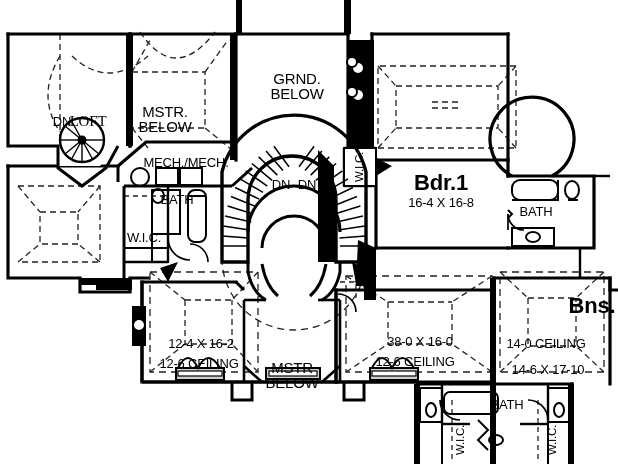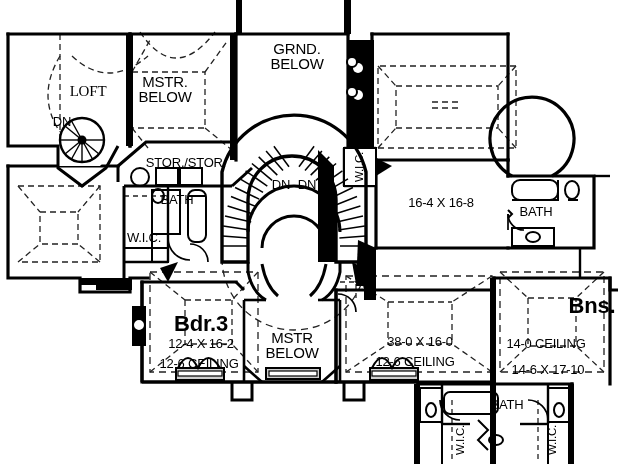--- a/index.html
+++ b/index.html
@@ -32,20 +32,21 @@
     transform: translate(-50%, -50%);
     letter-spacing: -0.2px;
   }
   .lbl-room-big {
     font-size: 22px;
     font-weight: 700;
   }
   .lbl-room-med {
     font-size: 15px;
     font-weight: 400;
+    margin-top: 30px;
   }
   .lbl-dim {
     font-size: 13px;
     font-weight: 400;
   }
   .lbl-small {
     font-size: 13px;
     font-weight: 400;
   }
   .lbl-tiny {
@@ -398,45 +399,45 @@
   <div class="lbl lbl-room-med lbl-two" style="left:165px; top:89px;">
     <div>MSTR.</div>
     <div>BELOW</div>
   </div>
 
   <div class="lbl lbl-room-med lbl-two" style="left:297px; top:56px;">
     <div>GRND.</div>
     <div>BELOW</div>
   </div>
 
-  <div class="lbl lbl-small" style="left:186px; top:163px;">STOR./STOR.</div>
+  <div class="lbl lbl-small" style="left:186px; top:163px;">MECH./MECH.</div>
 
   <div class="lbl lbl-small" style="left:177px; top:200px;">BATH</div>
 
   <div class="lbl lbl-small" style="left:144px; top:238px;">W.I.C.</div>
 
   <div class="lbl lbl-tiny lbl-vert" style="left:360px; top:167px;">W.I.C.</div>
 
   <div class="lbl lbl-small" style="left:62px; top:122px;">DN</div>
 
   <div class="lbl lbl-small" style="left:281px; top:185px;">DN</div>
 
   <div class="lbl lbl-small" style="left:307px; top:185px;">DN</div>
 
 
   <div class="lbl lbl-room-med lbl-two" style="left:292px; top:345px;">
     <div>MSTR</div>
     <div>BELOW</div>
   </div>
 
+  <div class="lbl lbl-room-big" style="left:441px; top:183px;">Bdr.1</div>
   <div class="lbl lbl-dim" style="left:441px; top:203px;">16-4 X 16-8</div>
 
   <div class="lbl lbl-small" style="left:536px; top:212px;">BATH</div>
 
-  <div class="lbl lbl-room-big" style="left:201px; top:324px;">Bdr.3</div>
   <div class="lbl lbl-dim" style="left:201px; top:344px;">12-4 X 16-2</div>
   <div class="lbl lbl-dim" style="left:199px; top:364px;">12-6 CEILING</div>
 
   <div class="lbl lbl-dim" style="left:420px; top:342px;">38-0 X 16-0</div>
   <div class="lbl lbl-dim" style="left:415px; top:362px;">12-6 CEILING</div>
 
   <div class="lbl lbl-room-big" style="left:548px; top:306px;margin-left:44px;">Bns.</div>
   <div class="lbl lbl-dim" style="left:548px; top:326px;margin-top:44px;">14-6 X 17-10</div>
   <div class="lbl lbl-dim" style="left:546px; top:344px;text-align:right;">14-0 CEILING</div>
 

